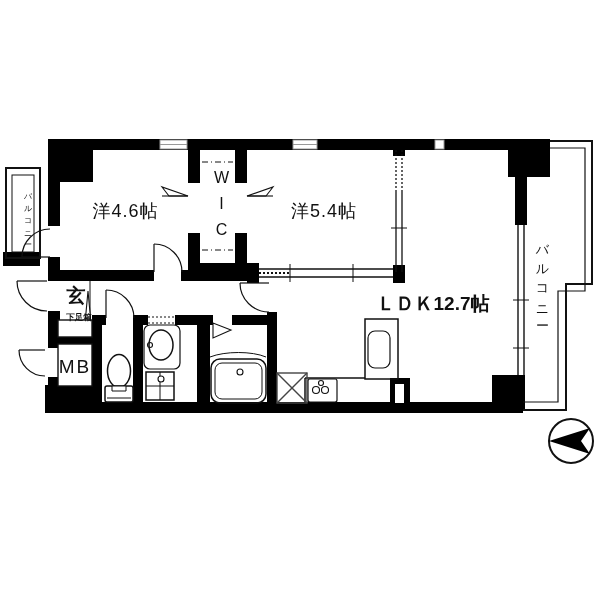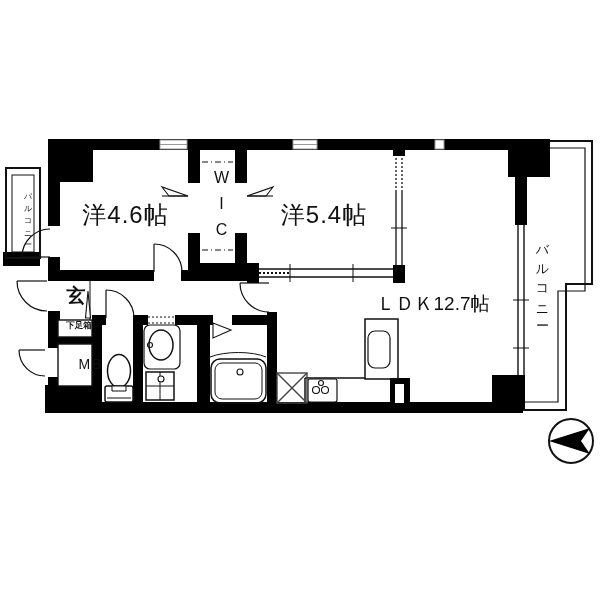--- a/index.html
+++ b/index.html
@@ -1,22 +1,22 @@
 <!DOCTYPE html>
 <html><head>
 <meta charset="utf-8">
 <style>
   html,body{margin:0;padding:0;background:#fff;}
   #stage{position:relative;width:600px;height:600px;background:#fff;overflow:hidden;
          font-family:"Liberation Sans","DejaVu Sans",sans-serif;color:#111;}
   #plan-svg{position:absolute;left:0;top:0;}
   .lbl{position:absolute;text-align:center;color:#111;white-space:nowrap;}
   .vert{writing-mode:vertical-rl;text-orientation:upright;white-space:normal;}
-  .room-lbl{font-size:24px;font-weight:500;letter-spacing:1px;}
-  .ldk-lbl{font-size:19px;font-weight:400;letter-spacing:0px;}
+  .room-lbl{font-size:18px;font-weight:500;letter-spacing:1px;}
+  .ldk-lbl{font-size:19px;font-weight:700;letter-spacing:0px;}
   .small-lbl{font-size:8.5px;font-weight:600;}
 </style>
 </head>
 <body>
 
 <div id="stage">
 
 <svg id="plan-svg" width="600" height="600" viewBox="0 0 600 600">
 
   <g fill="#000" stroke="none">
@@ -203,20 +203,20 @@
   <div class="lbl room-lbl" style="left:63px;top:199px;width:125px;">洋4.6帖</div>
 
   <div class="lbl room-lbl" style="left:259px;top:199px;width:130px;">洋5.4帖</div>
 
   <div class="lbl vert" style="left:208px;top:158px;width:22px;height:100px;font-size:16px;letter-spacing:9px;font-weight:500;">WIC</div>
 
   <div class="lbl ldk-lbl" style="left:363px;top:291px;width:140px;">ＬＤＫ12.7帖</div>
 
   <div class="lbl" style="left:62px;top:283px;width:28px;font-size:19px;font-weight:600;">玄</div>
 
-  <div class="lbl small-lbl" style="left:58px;top:320px;width:28px;padding-left:7px;">下足箱</div>
-
-  <div class="lbl" style="left:58px;top:356px;width:34px;font-size:14px;letter-spacing:2px;font-weight:500;margin-left:16px;">MB</div>
+  <div class="lbl small-lbl" style="left:58px;top:312px;width:28px;padding-left:7px;">下足箱</div>
+
+  <div class="lbl" style="left:58px;top:356px;width:34px;font-size:19px;letter-spacing:2px;font-weight:500;">MB</div>
 
   <div class="lbl vert" style="left:14px;top:178px;width:18px;height:74px;font-size:8px;letter-spacing:4px;">バルコニー</div>
 
   <div class="lbl vert" style="left:531px;top:220px;width:20px;height:120px;font-size:13px;letter-spacing:6px;">バルコニー</div>
 </div>
 
 </body></html>

